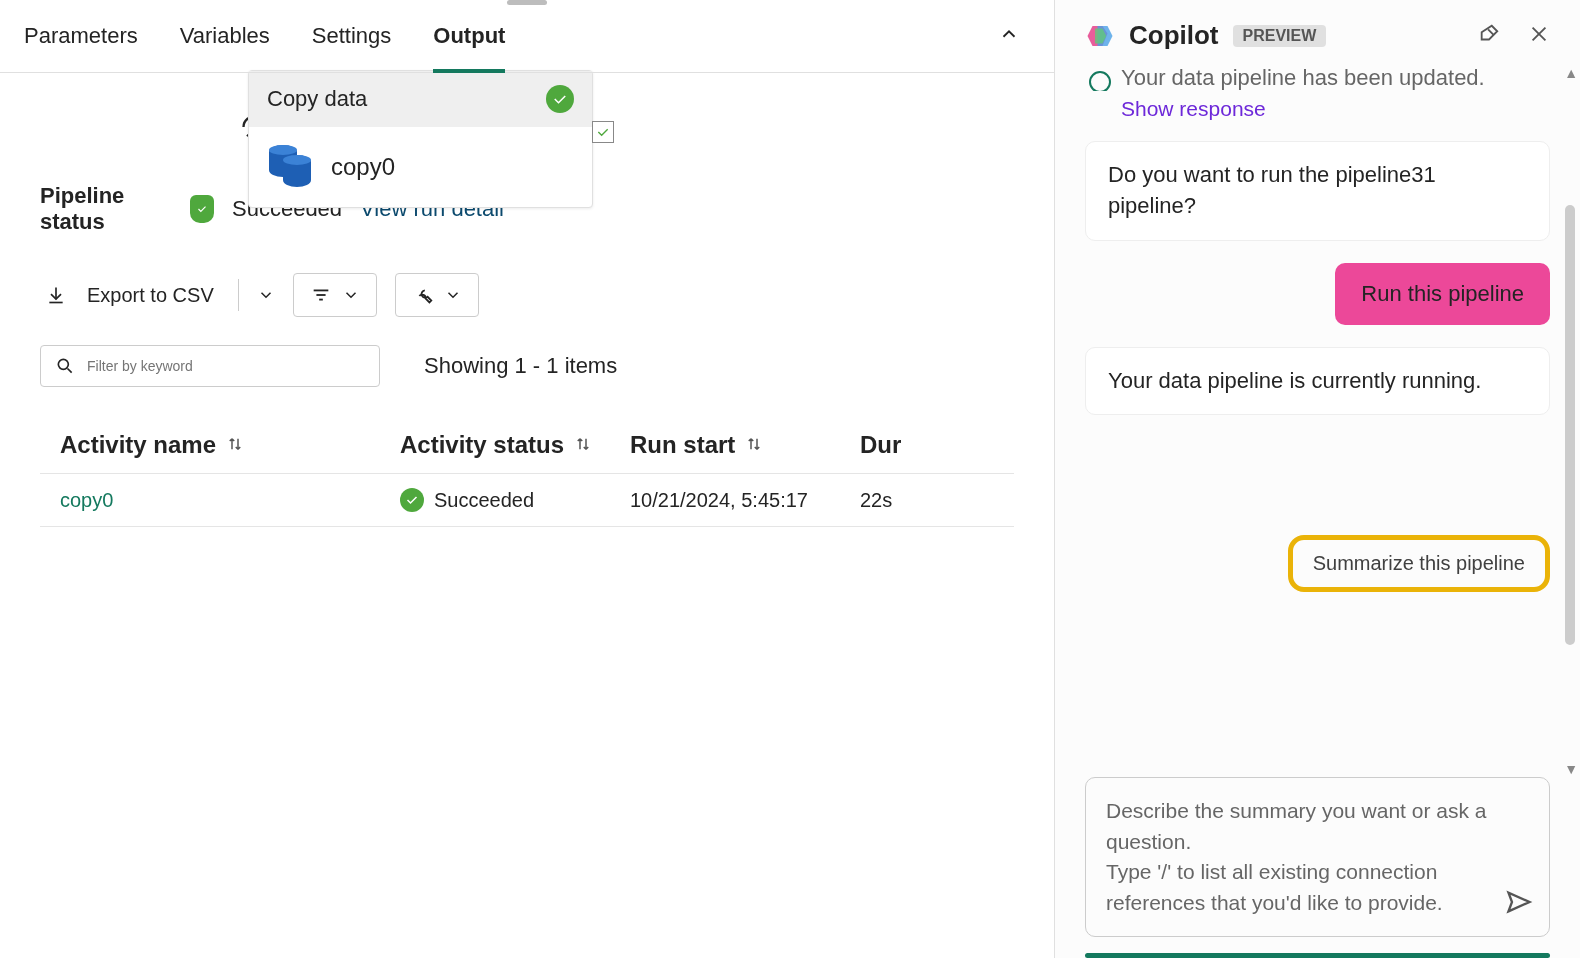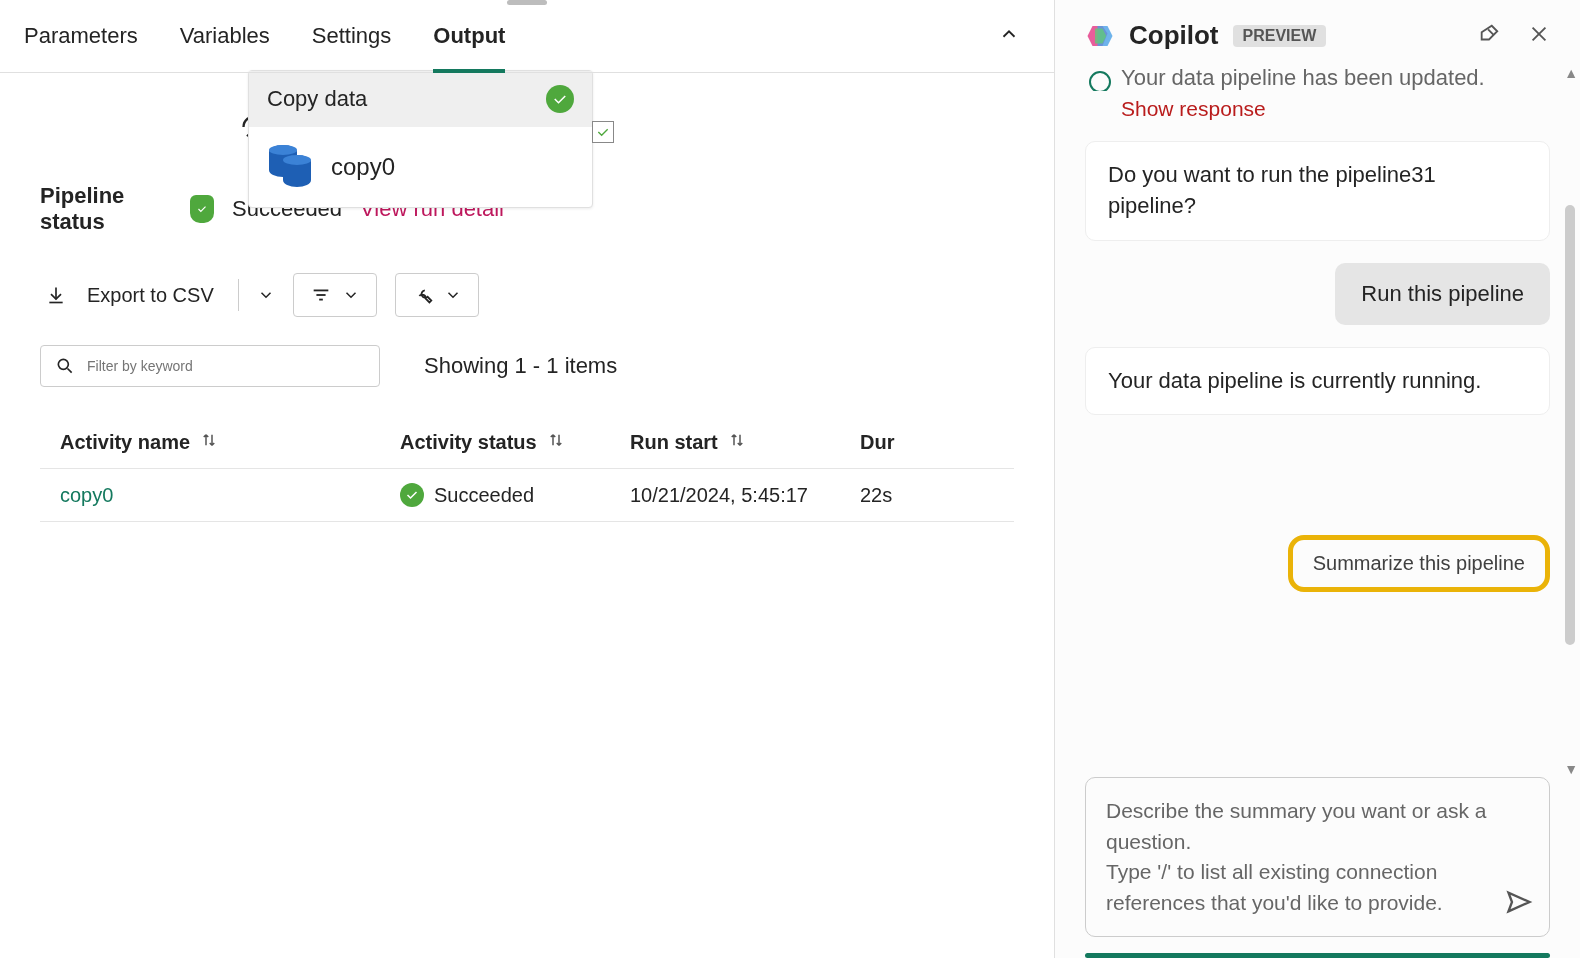--- a/index.html
+++ b/index.html
@@ -31,32 +31,32 @@
   .tab.active { font-weight: 600; border-bottom: 4px solid #14795e; margin-bottom: -1px; }
   .collapse-caret { position: absolute; right: 34px; top: 18px; cursor: pointer; }
   .panel-body { padding: 40px 40px 0; overflow: auto; }
   .field-row { display: flex; align-items: center; margin-bottom: 38px; }
   .field-label { font-size: 22px; font-weight: 700; width: 130px; }
   .icon-row { display: flex; gap: 20px; align-items: center; margin-left: 200px; }
   .round-icon { width: 26px; height: 26px; border: 2px solid #555; border-radius: 50%; display: flex; align-items: center; justify-content: center; }
   .status-row { display: flex; align-items: center; gap: 18px; }
   .shield { width: 24px; height: 28px; background: #4fa83d; border-radius: 6px 6px 10px 10px; display:flex;align-items:center;justify-content:center;color:#fff;}
   .status-text { font-size: 22px; }
-  .link { color: #be185d; font-size: 22px; cursor: pointer; }
+  .link { color: #0c4a6e; font-size: 22px; cursor: pointer; }
   .toolbar { display: flex; align-items: center; gap: 18px; margin-top: 20px; margin-bottom: 28px; }
   .ghost-btn { display: flex; align-items: center; gap: 21px; padding: 8px 6px; border: none; background: none; font-size: 20px; cursor: pointer; color: #242424; }
   .divider { width: 1px; height: 32px; background: #ccc; }
   .chev { width: 18px; height: 18px; }
   .boxed-btn { border: 1px solid #ccc; border-radius: 4px; padding: 10px 16px; display: flex; align-items: center; gap: 10px; cursor: pointer; background: #fff; }
   .search-box { border: 1px solid #ccc; border-radius: 4px; padding: 10px 14px; display: flex; align-items: center; gap: 12px; width: 340px; }
   .search-box input { border: none; outline: none; font-size: 14px; flex: 1; }
   .showing { font-size: 22px; margin-left: 44px; }
   .table { margin-top: 30px; }
   .trow { display: flex; border-bottom: 1px solid #e5e5e5; padding: 14px 0; align-items: center; }
-  .th { font-weight: 700; font-size: 20px; display: flex; align-items: center; gap: 10px; }
+  .th { font-weight: 700; font-size: 24px; display: flex; align-items: center; gap: 10px; }
   .td { font-size: 20px; display:flex;align-items:center;gap:10px; }
   .col-name { width: 360px; padding-left: 20px; }
   .col-status { width: 230px; }
   .col-start { width: 230px; }
   .col-dur { width: 80px; }
   .row-link { color: #14795e; }
   .sort-icon svg { width: 18px; height: 18px; stroke:#555; }
   
   .copilot { width: 525px; background: #fcfcfc; display: flex; flex-direction: column; position: relative; }
   .cop-header { display: flex; align-items: center; padding: 20px 30px 14px; gap: 14px; }
@@ -65,22 +65,22 @@
   .preview-badge { background: #e0e0e0; color: #555; border-radius: 4px; padding: 2px 10px; font-size: 16px; font-weight: 600; }
   .cop-header-actions { margin-left: auto; display: flex; gap: 28px; align-items: center; }
   .cop-header-actions svg { width: 22px; height: 22px; stroke: #555; }
   .cop-scroll { flex: 1; padding: 0 30px; overflow: hidden; position: relative; }
   .scrollbar { position: absolute; right: 2px; top: 0; bottom: 0; width: 16px; }
   .sb-track { position: absolute; top: 140px; width: 10px; height: 440px; background: #ccc; border-radius: 5px; right: 3px; }
   .sb-arrow { position:absolute; right:0; color:#888; font-size:14px;}
   .msg { background: #fff; border: 1px solid #eee; border-radius: 10px; padding: 18px 22px; font-size: 22px; margin-bottom: 22px; line-height: 1.4; }
   .truncated { color:#666; overflow:hidden; white-space:nowrap; font-size:22px; padding-left:36px; position:relative;}
   .truncated::before{content:""; position:absolute; left:4px; top:6px; width:18px;height:18px;border:2px solid #14795e;border-radius:50%;}
-  .show-resp { color: #b91c1c; font-size: 21px; margin: 6px 0 20px 36px; cursor:pointer; }
-  .chip-msg { background: #e5e5e5; border-radius: 10px; padding: 18px 26px; font-size: 22px; margin: 0 0 22px auto; width: fit-content; }
+  .show-resp { color: #6d28d9; font-size: 21px; margin: 6px 0 20px 36px; cursor:pointer; }
+  .chip-msg { background: #ec4899; border-radius: 10px; padding: 18px 26px; font-size: 22px; margin: 0 0 22px auto; width: fit-content; }
   .suggest-chip { border: 5px solid #eab308; color: #404040; border-radius: 16px; padding: 12px 20px; font-size: 20px; margin: 120px 0 18px auto; width: fit-content; cursor: pointer; }
   .input-box { margin: 0 30px 16px; border: 1px solid #ccc; border-radius: 10px; padding: 18px 56px 18px 20px; position: relative; min-height: 140px; }
   .input-box .ph { color: #666; font-size: 21px; line-height: 1.45; }
   .send-btn { position: absolute; right: 16px; bottom: 16px; cursor: pointer; }
   .send-btn svg { width: 28px; height: 28px; stroke:#555; fill:none;}
   .accent-bar { height: 5px; background: #14795e; margin: 0 30px; border-radius: 3px; }
   .row-filter { display:flex; align-items:center; }
   svg { fill: none; stroke: currentColor; stroke-width: 2; }
 </style>
 </head>

